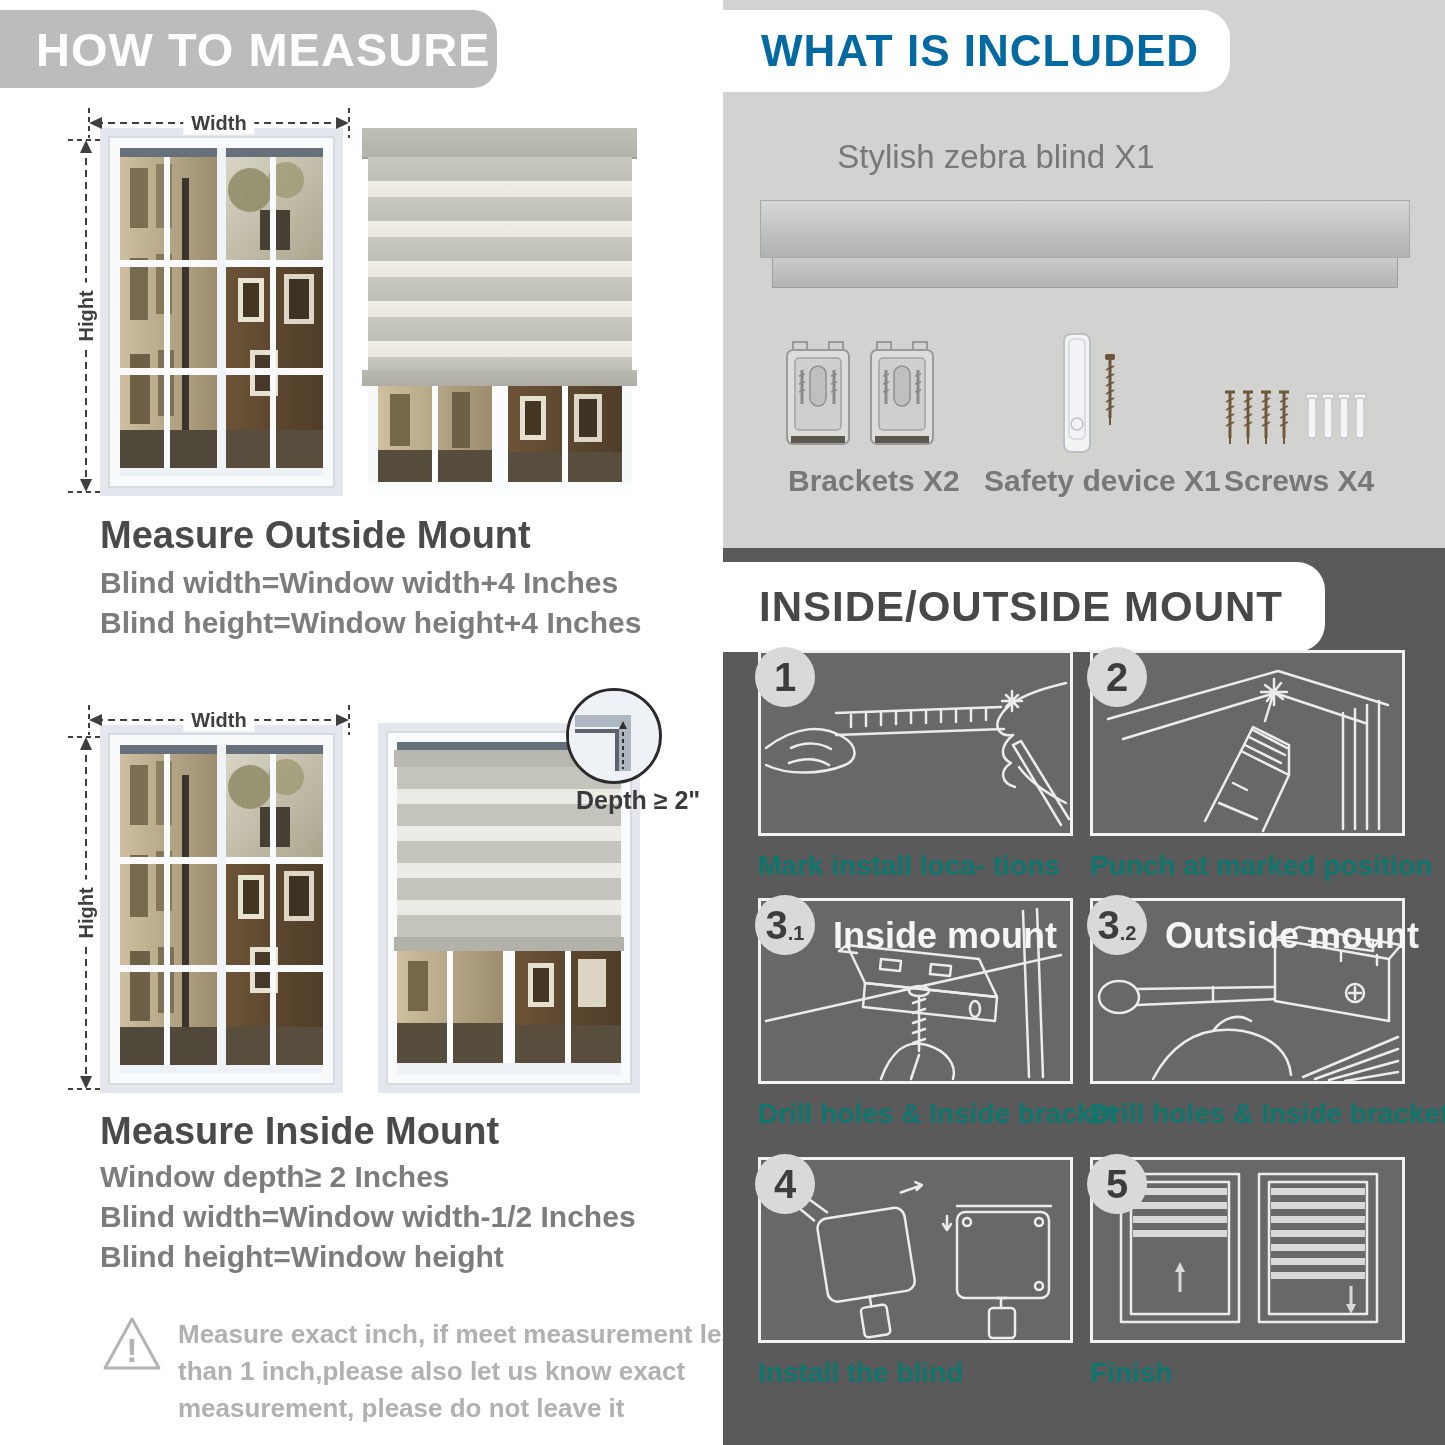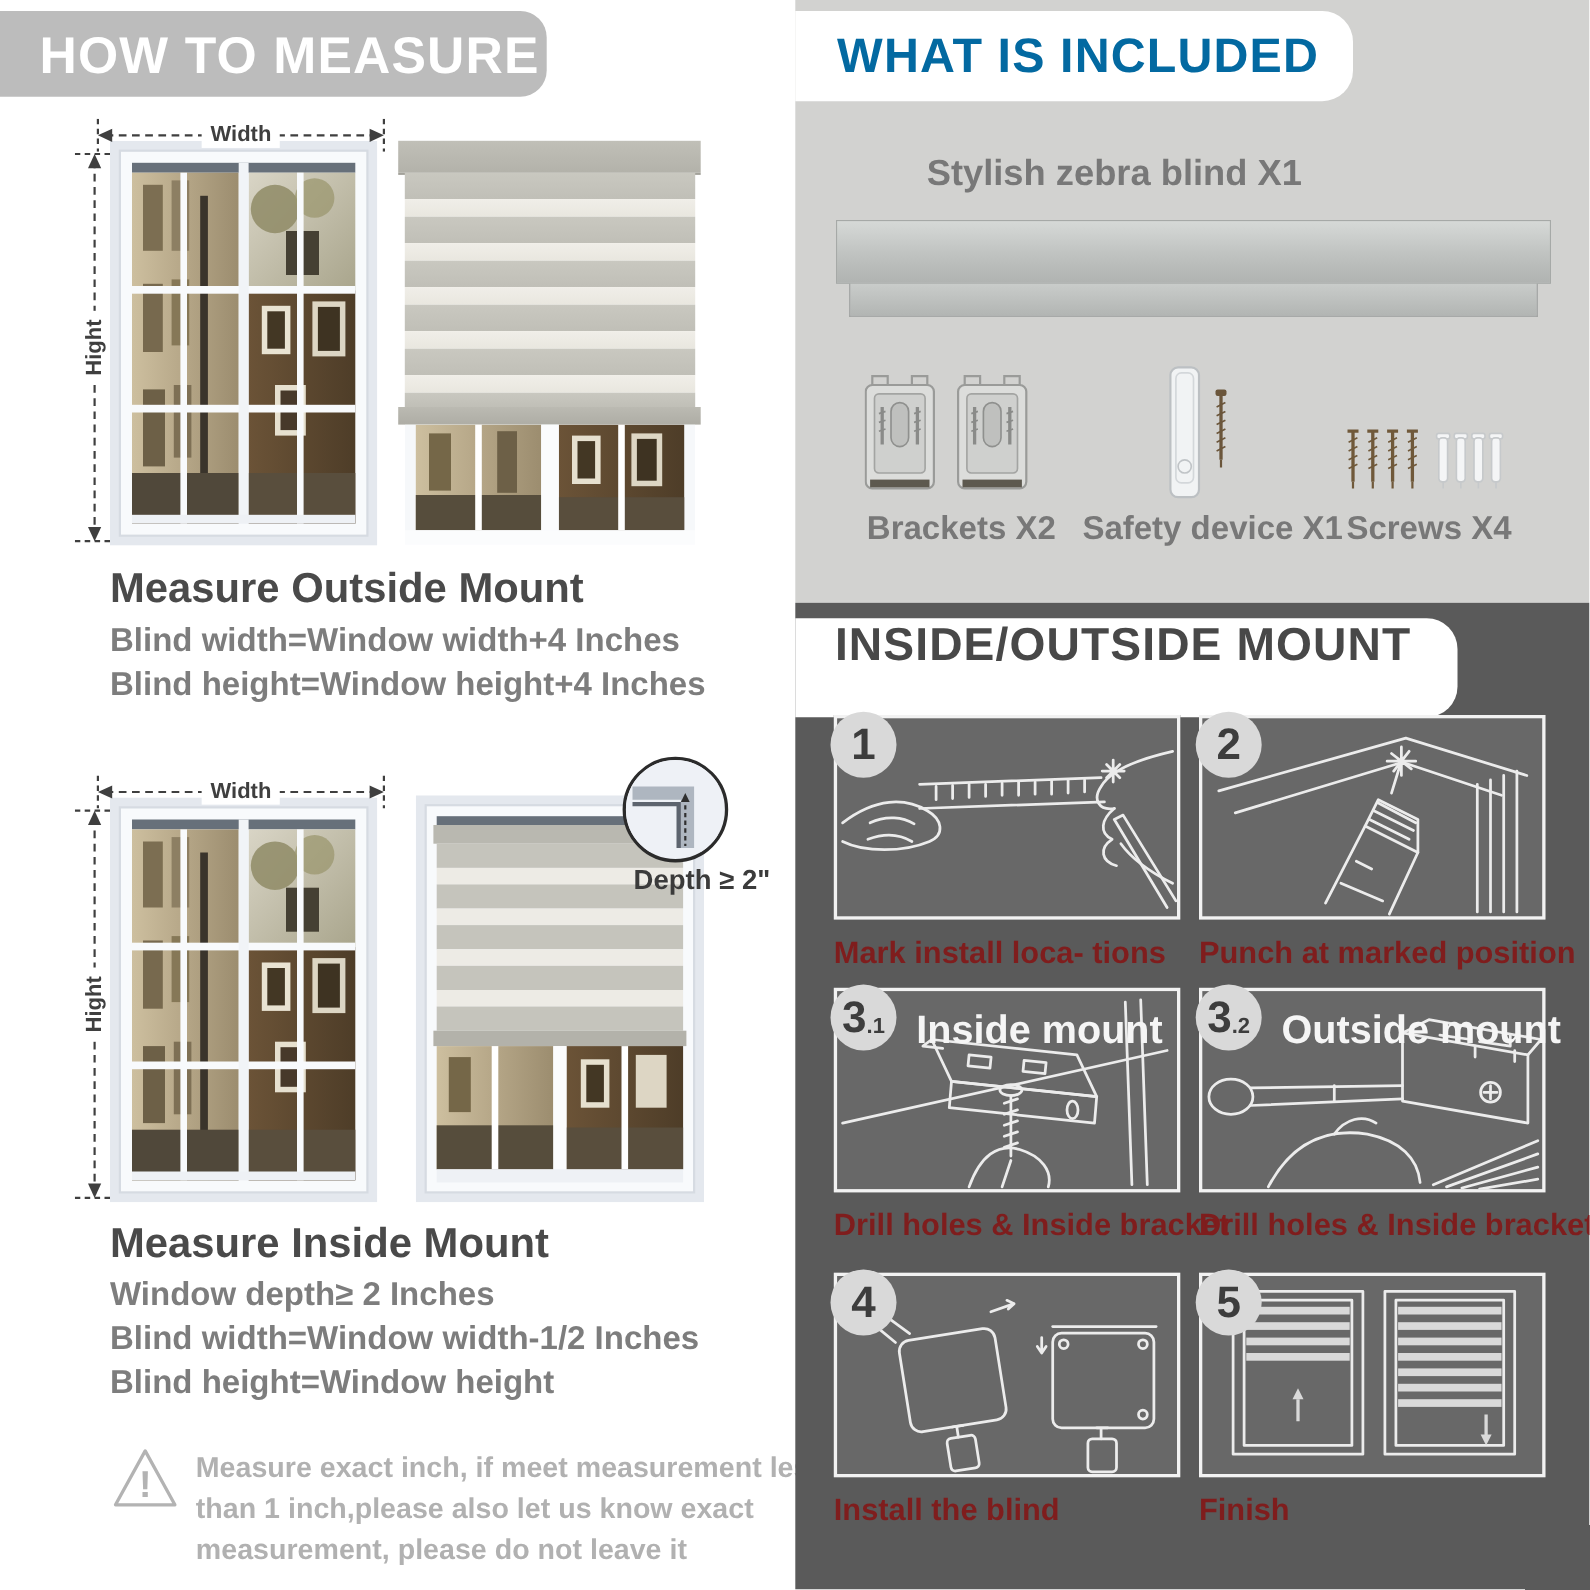--- a/index.html
+++ b/index.html
@@ -54,58 +54,58 @@
   
   .included-panel{left:723px;top:0;width:722px;height:548px;background:#d2d2d0;}
   .included-header{
     left:723px;top:10px;width:507px;height:82px;background:#ffffff;
     border-radius:0 28px 28px 0;display:flex;align-items:center;
   }
   .included-header span{
     color:#0369a1;font-size:44px;font-weight:700;letter-spacing:1px;padding-left:38px;white-space:nowrap;
   }
   .blind-label{
-    left:723px;top:138px;width:580px;text-align:center;
-    font-size:33px;font-weight:700;color:#787878;
+    left:706px;top:138px;width:580px;text-align:center;
+    font-size:33px;font-weight:400;color:#787878;
   }
   .headrail-top{
     left:760px;top:200px;width:650px;height:58px;
     background:linear-gradient(#d6d9d7,#bfc2c0 55%,#b0b3b1);
     border:1px solid #a6a9a7;box-sizing:border-box;
   }
   .headrail-lip{
     left:772px;top:258px;width:626px;height:30px;
     background:linear-gradient(#c9ccca,#b2b5b3);
     border:1px solid #9da09e;border-top:none;box-sizing:border-box;
   }
   .item-label{font-size:30px;font-weight:700;color:#787878;white-space:nowrap;}
 
   
   .mount-panel{left:723px;top:548px;width:722px;height:897px;background:#5a5a5a;}
   .mount-header{
     left:723px;top:562px;width:602px;height:90px;background:#ffffff;
-    border-radius:0 28px 28px 0;display:flex;
+    border-radius:0 28px 28px 0;display:flex;align-items:center;
   }
   .mount-header span{
     color:#484848;font-size:42px;font-weight:700;letter-spacing:1px;padding-left:36px;white-space:nowrap;
   }
   .step-card{
     position:absolute;width:309px;height:180px;border:3px solid #f2f2f2;background:#686868;
   }
   .badge{
     position:absolute;top:-6px;left:-6px;width:60px;height:60px;border-radius:50%;
     background:#d9d9d9;display:flex;align-items:center;justify-content:center;
   }
   .badge .num{color:#3d3d3d;font-size:40px;font-weight:700;line-height:1;}
   .badge .sub{color:#3d3d3d;font-size:20px;font-weight:700;margin-top:16px;line-height:1;}
   .card-title{
     position:absolute;left:72px;top:14px;color:#f5f5f5;font-size:36px;font-weight:700;white-space:nowrap;
   }
   .caption{
-    position:absolute;width:330px;color:#7f1d1d;font-size:28px;font-weight:700;white-space:nowrap;
+    position:absolute;width:330px;color:#0f766e;font-size:28px;font-weight:700;white-space:nowrap;
   }
 </style>
 </head>
 <body>
 
 <svg width="0" height="0" style="position:absolute">
   <defs>
     <linearGradient id="tanG" x1="0" x2="1" y1="0" y2="0">
       <stop offset="0" stop-color="#cdbf9f"></stop>
         <stop offset="0.5" stop-color="#b5a687"></stop>

